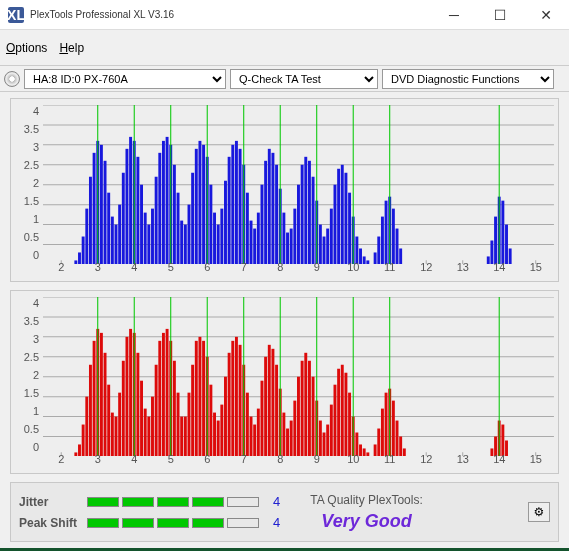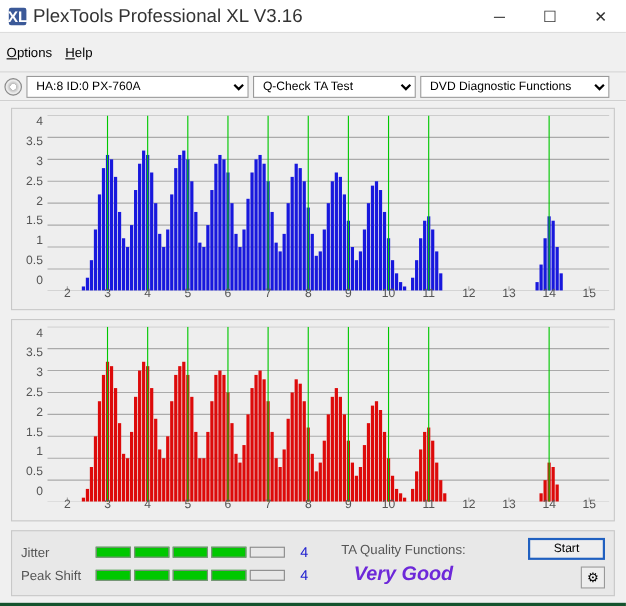--- a/index.html
+++ b/index.html
@@ -1,19 +1,19 @@
 <!DOCTYPE html>
 <html><head>
 <meta charset="utf-8">
 <style>
 * { box-sizing: border-box; margin: 0; padding: 0; }
 body { font-family: "Segoe UI", Tahoma, sans-serif; font-size: 12px; background: #fff; width: 569px; height: 551px; overflow: hidden; }
 .titlebar { height: 30px; background: #fff; display: flex; align-items: center; border-bottom: 1px solid #ddd; }
 .titlebar .app-icon { width: 16px; height: 16px; margin: 0 6px 0 8px; background: #3b5998; border-radius: 2px; display: flex; align-items: center; justify-content: center; color: #fff; font-size: 14px; font-weight: bold; }
-.titlebar .title { flex: 1; color: #333; font-size: 17px; }
+.titlebar .title { flex: 1; color: #333; font-size: 10px; }
 .winbtns { display: flex; }
 .winbtn { width: 46px; height: 30px; display: flex; align-items: center; justify-content: center; color: #333; font-size: 14px; }
 .menubar { height: 36px; display: flex; align-items: center; padding: 0 6px; gap: 12px; background: #f0f0f0; border-bottom: 1px solid #ccc; }
 .menubar span u { text-decoration: underline; }
 .toolbar { height: 26px; display: flex; align-items: center; gap: 4px; padding: 2px 4px; background: #f0f0f0; border-bottom: 1px solid #ccc; }
 .cd-icon { width: 16px; height: 16px; border-radius: 50%; background: radial-gradient(circle, #fff 25%, #bbb 28%, #eee 60%, #aaa 100%); border: 1px solid #888; }
 .select { height: 20px; border: 1px solid #999; background: #fff; font-size: 11px; padding: 0 4px; }
 .sel1 { width: 202px; }
 .sel2 { width: 172px; }
 .sel3 { width: 148px; }
@@ -21,21 +21,21 @@
 .chart { height: 184px; background: #eee; border: 1px solid #c8c8c8; padding: 6px 4px 4px 4px; margin-bottom: 8px; position: relative; }
 .plot-container { display: flex; height: 100%; }
 .yaxis { width: 28px; display: flex; flex-direction: column; justify-content: space-between; align-items: flex-end; padding-right: 4px; font-size: 11px; color: #555; padding-bottom: 16px; }
 .plot-area { flex: 1; position: relative; }
 .plot { position: absolute; left: 0; right: 0; top: 0; bottom: 16px; }
 .xaxis { position: absolute; left: 0; right: 0; bottom: 0; height: 16px; display: flex; font-size: 11px; color: #555; }
 .xaxis span { flex: 1; text-align: center; }
 .bottom-panel { height: 60px; background: #e8e8e8; border: 1px solid #c8c8c8; display: flex; align-items: center; padding: 4px 8px; }
 .indicator-block { display: flex; flex-direction: column; gap: 6px; }
 .indicator-row { display: flex; align-items: center; gap: 8px; }
-.indicator-label { width: 60px; color: #555; }
+.indicator-label { width: 60px; color: #555; font-weight: bold; }
 .bars { display: flex; gap: 3px; }
 .bar-seg { width: 32px; height: 10px; border: 1px solid #888; }
 .bar-seg.filled { background: #00c800; }
 .bar-val { color: #2020d0; font-size: 13px; margin-left: 6px; }
 .quality-block { margin-left: 30px; text-align: center; }
 .quality-label { color: #555; margin-bottom: 4px; font-size: 12px; }
 .quality-val { color: #6d28d9; font-size: 18px; font-weight: bold; font-style: italic; }
 .btns { margin-left: auto; display: flex; flex-direction: column; gap: 6px; align-items: flex-end; }
 .start-btn { width: 70px; height: 20px; border: 2px solid #2060c0; background: #eee; font-size: 11px; }
 .gear-btn { width: 22px; height: 20px; border: 1px solid #999; background: #eee; display: flex; align-items: center; justify-content: center; }
@@ -417,25 +417,24 @@
             <div class="bar-seg filled"></div>
             <div class="bar-seg filled"></div>
             <div class="bar-seg filled"></div>
             <div class="bar-seg filled"></div>
             <div class="bar-seg"></div>
           </div>
         <div class="bar-val">4</div>
       </div>
     </div>
     <div class="quality-block">
-      <div class="quality-label">TA Quality Functions:</div>
+      <div class="quality-label">TA Quality PlexTools:</div>
       <div class="quality-val">Very Good</div>
     </div>
     <div class="btns">
-      <button class="start-btn">Start</button>
       <div class="gear-btn">
           <span>⚙</span>
         </div>
     </div>
   </div>
 </div>
 
 <div class="statusbar">
   <span class="status-text">Ready</span>
 </div>

